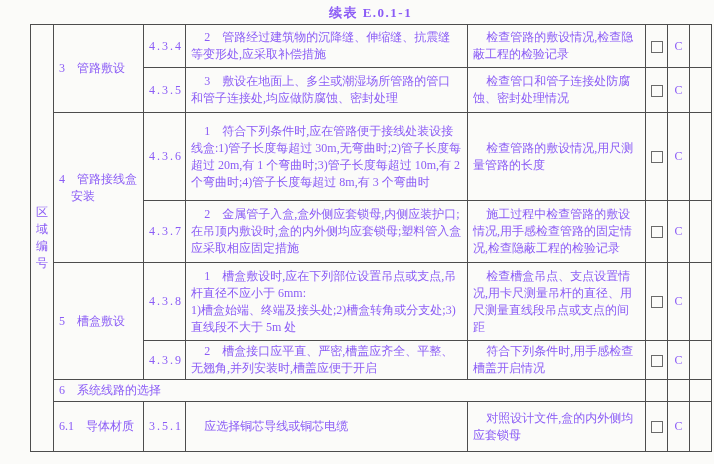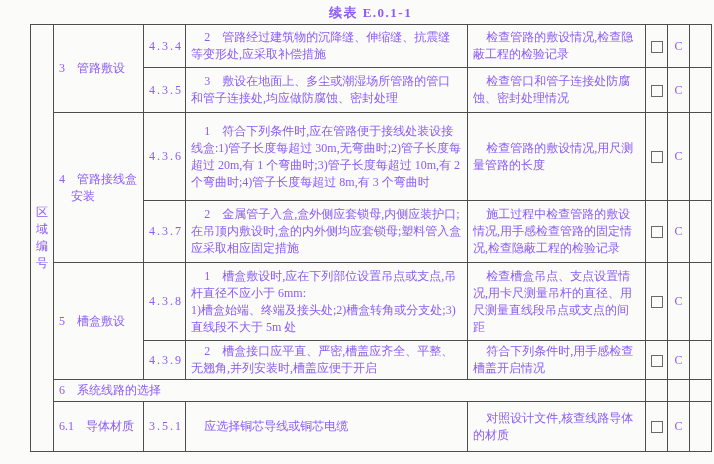--- a/index.html
+++ b/index.html
@@ -131,21 +131,21 @@
       <td class="section" colspan="4">6　系统线路的选择</td>
       <td class="check"></td>
       <td class="grade"></td>
       <td class="extra"></td>
     </tr>
 
     <tr style="height:50px">
       <td class="cat">6.1　导体材质</td>
       <td class="code">3.5.1</td>
       <td class="content">应选择铜芯导线或铜芯电缆</td>
-      <td class="method">对照设计文件,核查线路导体的材质</td>
+      <td class="method">对照设计文件,盒的内外侧均应套锁母</td>
       <td class="check"><span class="checkbox"></span></td>
       <td class="grade">C</td>
       <td class="extra"></td>
     </tr>
 
   </tbody>
     </table>
 </div>
 
 </body></html>

